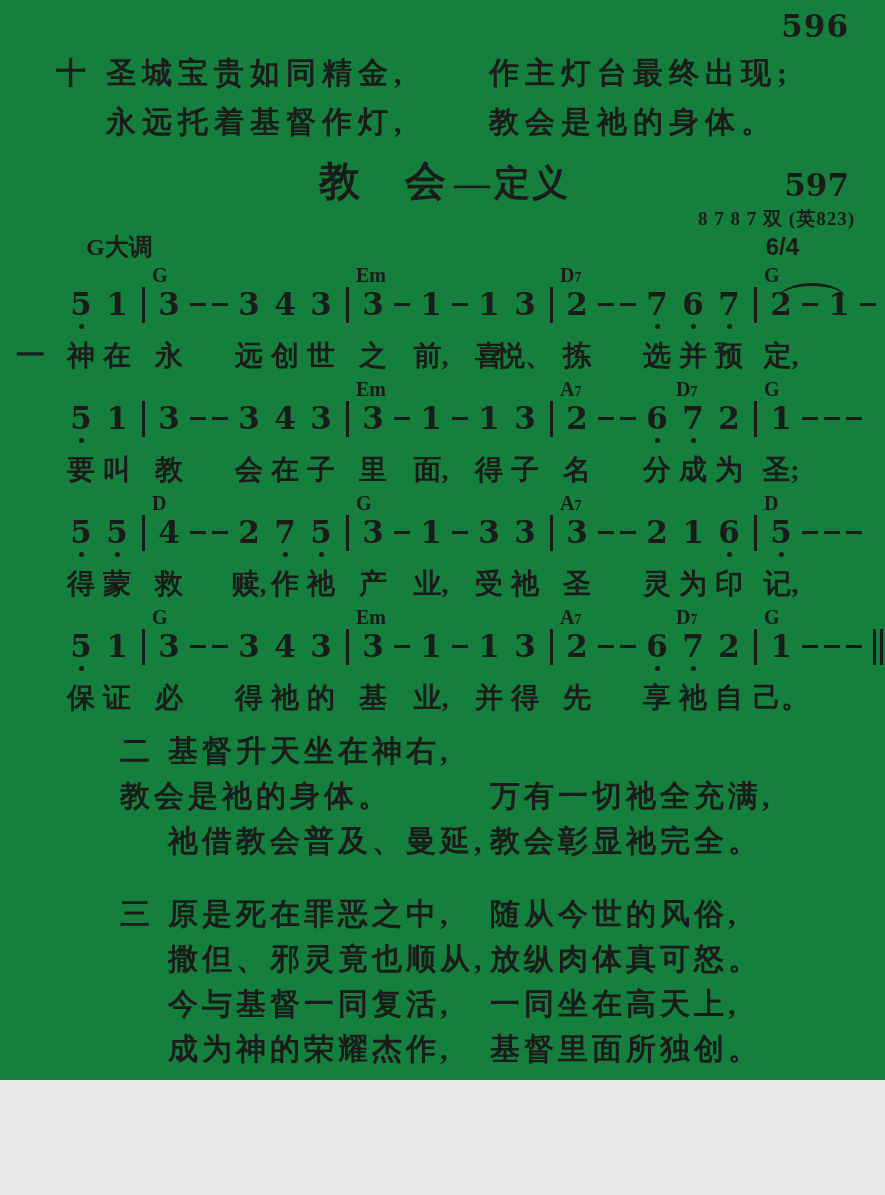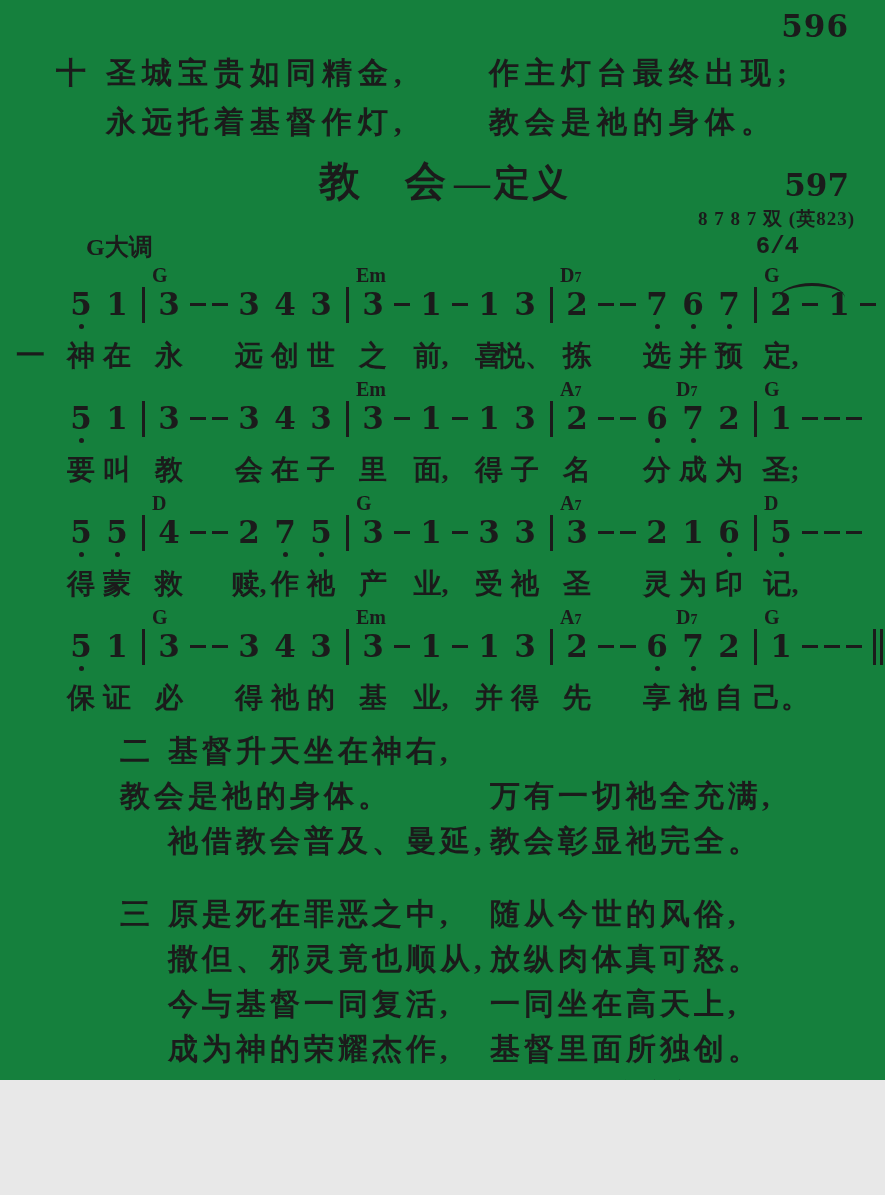--- a/index.html
+++ b/index.html
@@ -25,21 +25,21 @@
   .vmid{ grid-template-columns:48px 322px auto; padding-left:86px; font-size:30px; line-height:45px; letter-spacing:4px;}
   
   .title-row{ position:relative; text-align:center; margin-top:10px; height:50px; line-height:50px;}
   .title-main{ font-size:41px; font-weight:900; letter-spacing:2px;}
   .title-dash{ font-size:36px; font-weight:900; margin:0 4px 0 6px;}
   .title-sub{ font-size:36px; font-weight:900; letter-spacing:2px;}
   .hymn-num{ position:absolute; right:6px; top:4px; font-size:31px; font-family:"DejaVu Serif",serif;}
   .meter-row{ text-align:right; font-size:19px; height:26px; line-height:26px; letter-spacing:1px;}
   .keytime-row{ display:flex; justify-content:space-between; height:30px; line-height:30px;
     padding-left:52px; padding-right:56px; font-size:24px;}
-  .timesig{ font-family:Liberation Mono, monospace;}
+  .timesig{ font-family:Liberation Sans, sans-serif;}
   
   .score{ margin-top:2px; }
   .system{ position:relative; display:flex; padding-left:29px; height:108px; margin-bottom:6px;}
   .vmark{ position:absolute; left:-18px; top:72px; font-size:29px;}
   .cell{ position:relative; display:flex; flex-direction:column; flex:0 0 auto;}
   .w-n{width:36px}.w-d{width:22px}.w-b{width:16px}.w-bb{width:26px}
   .ch{ height:23px; font-size:20px; line-height:23px; white-space:nowrap; text-align:left; padding-left:1px;}
   .ch .seven{ font-size:14px;}
   .nt{ height:35px; font-size:31px; line-height:34px; text-align:center; font-family:"DejaVu Serif",serif; font-weight:700;}
   .nt.ctr{ display:flex; align-items:center; justify-content:center;}

